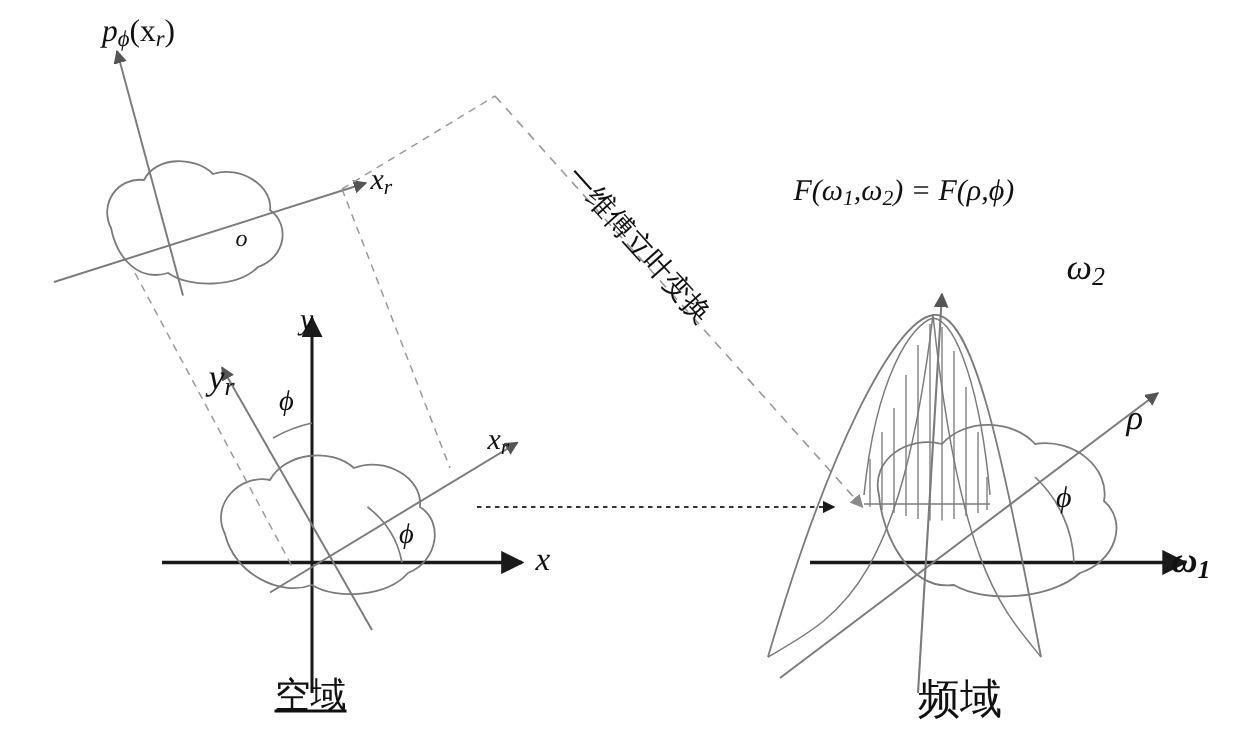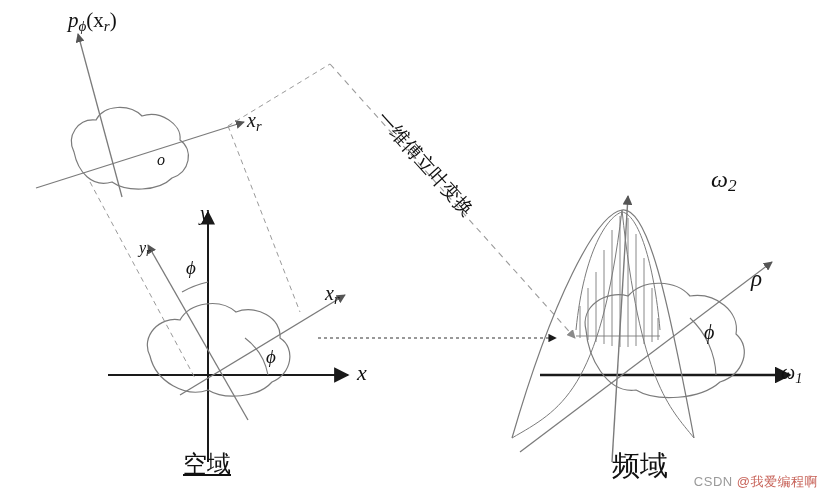--- a/index.html
+++ b/index.html
@@ -161,51 +161,51 @@
   </div>
 
   <div class="lbl" style="left:247px; top:110px; font-size:20px;">
     <span>x</span><span class="sub">r</span>
   </div>
 
   <div class="lbl" style="left:157px; top:152px; font-size:16px;">o</div>
 
   <div class="lbl" style="left:200px; top:203px; font-size:20px;">y</div>
 
-  <div class="lbl" style="left:139px; top:240px; font-size:16px;text-align:right;">
+  <div class="lbl" style="left:139px; top:240px; font-size:24px;text-align:right;">
     <span>y</span><span class="sub">r</span>
   </div>
 
   <div class="lbl" style="left:186px; top:258px; font-size:19px;">ϕ</div>
 
   <div class="lbl" style="left:325px; top:283px; font-size:20px;">
     <span>x</span><span class="sub">r</span>
   </div>
 
   <div class="lbl" style="left:266px; top:347px; font-size:19px;">ϕ</div>
 
   <div class="lbl" style="left:357px; top:362px; font-size:22px;">x</div>
 
   <div class="lbl cn rot" style="left:388px; top:108px; font-size:19px; transform:rotate(48deg);">一维傅立叶变换</div>
 
 
   <div class="lbl cn" style="left:183px; top:452px; font-size:24px;text-decoration:underline;">空域</div>
 
   <div class="lbl cn" style="left:612px; top:452px; font-size:28px;">频域</div>
 
+  <div class="lbl" style="left:529px; top:117px; font-size:20px;">
+    <span>F(ω</span><span class="sub">1</span><span>,ω</span><span class="sub">2</span><span>) = F(ρ,ϕ)</span>
+  </div>
 
   <div class="lbl" style="left:711px; top:167px; font-size:24px;">
     <span>ω</span><span class="sub">2</span>
   </div>
 
   <div class="lbl" style="left:751px; top:267px; font-size:23px;">ρ</div>
 
   <div class="lbl" style="left:704px; top:322px; font-size:20px;">ϕ</div>
 
-  <div class="lbl" style="left:781px; top:362px; font-size:20px;">
+  <div class="lbl" style="left:781px; top:362px; font-size:24px;font-weight:bold;">
     <span>ω</span><span class="sub">1</span>
   </div>
 
-  <div class="wm">
-    <span>CSDN </span><span class="red">@我爱编程啊</span>
-  </div>
 
 </div>
 
 </body></html>

